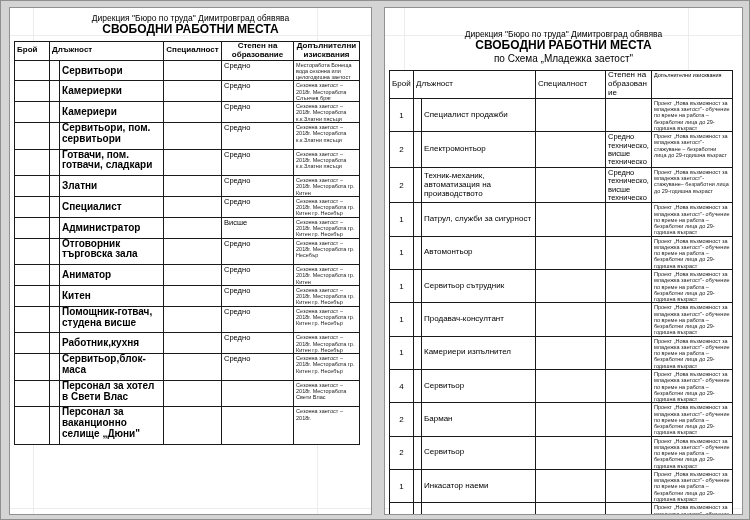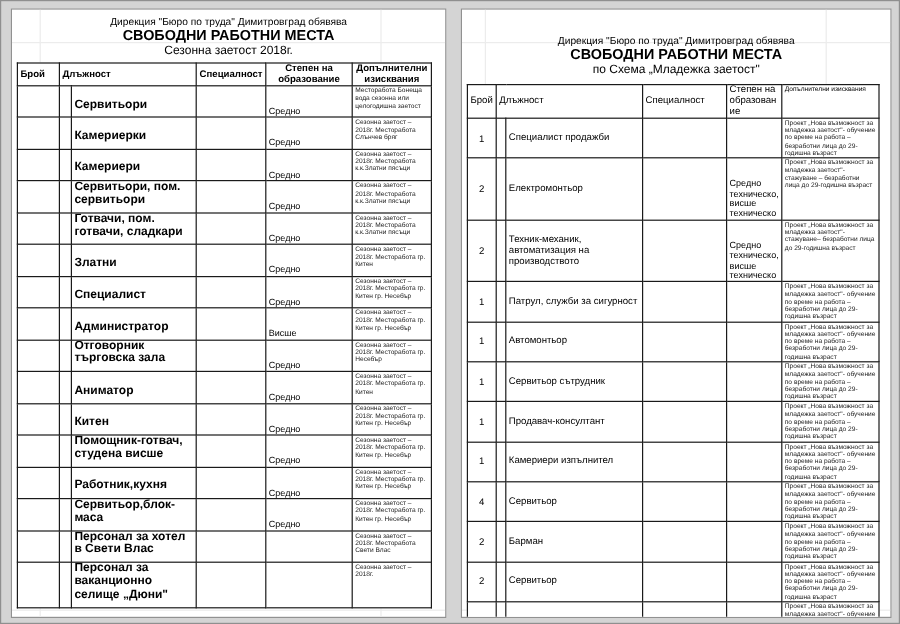--- a/index.html
+++ b/index.html
@@ -39,36 +39,35 @@
   .p0 th.h-spec,.p0 th.h-stepen,.p0 th.h-dop{text-align:center;}
   .p1 th{font-weight:normal; text-align:left;}
   .p1 th.h-dop{font-size:5.5px; vertical-align:top; padding-top:1px;}
 
   td.broy{text-align:center; font-size:8px; vertical-align:middle;}
   td.spacer{padding:0;}
   .p0 td.dlzhnost{font-size:10px; font-weight:bold; vertical-align:bottom;
                   line-height:1.08; padding-bottom:4px;}
   .p1 td.dlzhnost{font-size:8px; vertical-align:middle; line-height:1.12;}
   td.spec{font-size:7.5px;}
-  td.stepen{font-size:7.5px; line-height:1.12; padding-top:17px;}
+  td.stepen{font-size:7.5px; line-height:1.12; padding-top:1px;}
   td.dop{font-size:5.5px; line-height:1.14; padding-top:1px; color:#222;}
 </style>
 </head>
 <body>
 
 <div class="canvas">
 
   <div class="page p0" id="page-left">
     <div class="guide gv" style="left:23px;"></div>
     <div class="guide gv" style="left:307px;"></div>
     <div class="guide gh" style="top:27px;"></div>
     <div class="guide gh" style="top:500px;"></div>
     <div class="ptitle t1">Дирекция "Бюро по труда" Димитровград  обявява</div>
     <div class="ptitle t2">СВОБОДНИ РАБОТНИ МЕСТА</div>
-    <div class="ptitle t3">Сезонна заетост 2018г.</div>
     <table class="jobs" id="table-0">
         <colgroup>
           <col style="width: 35px;">
           <col style="width: 10px;">
           <col style="width: 104px;">
           <col style="width: 58px;">
           <col style="width: 72px;">
           <col style="width: 66px;">
         </colgroup>
         <thead>

